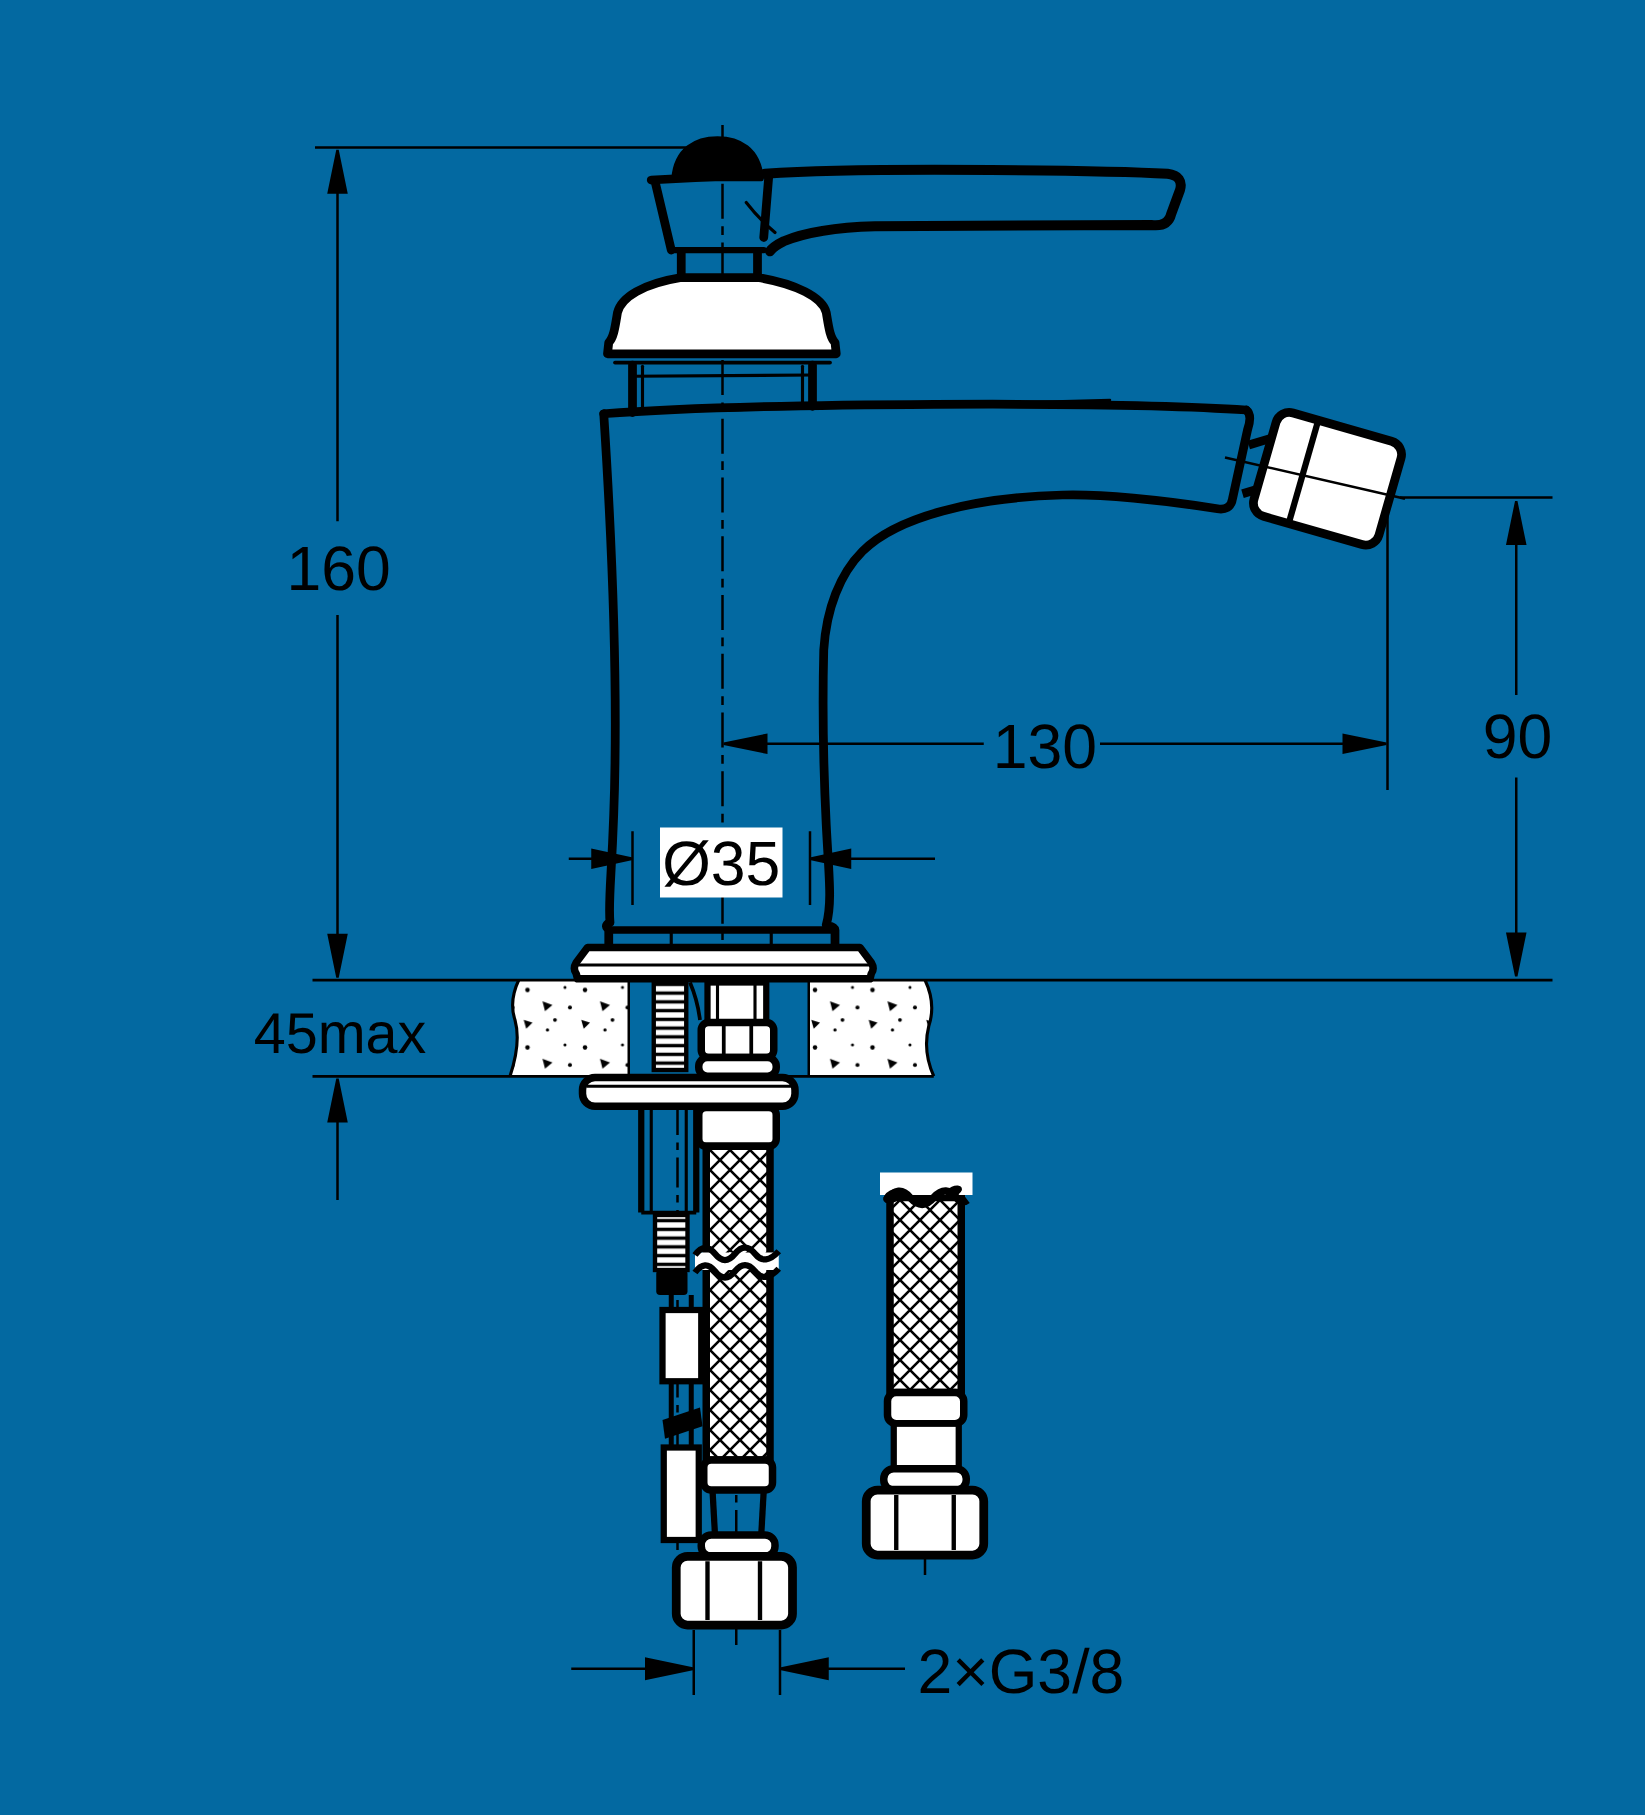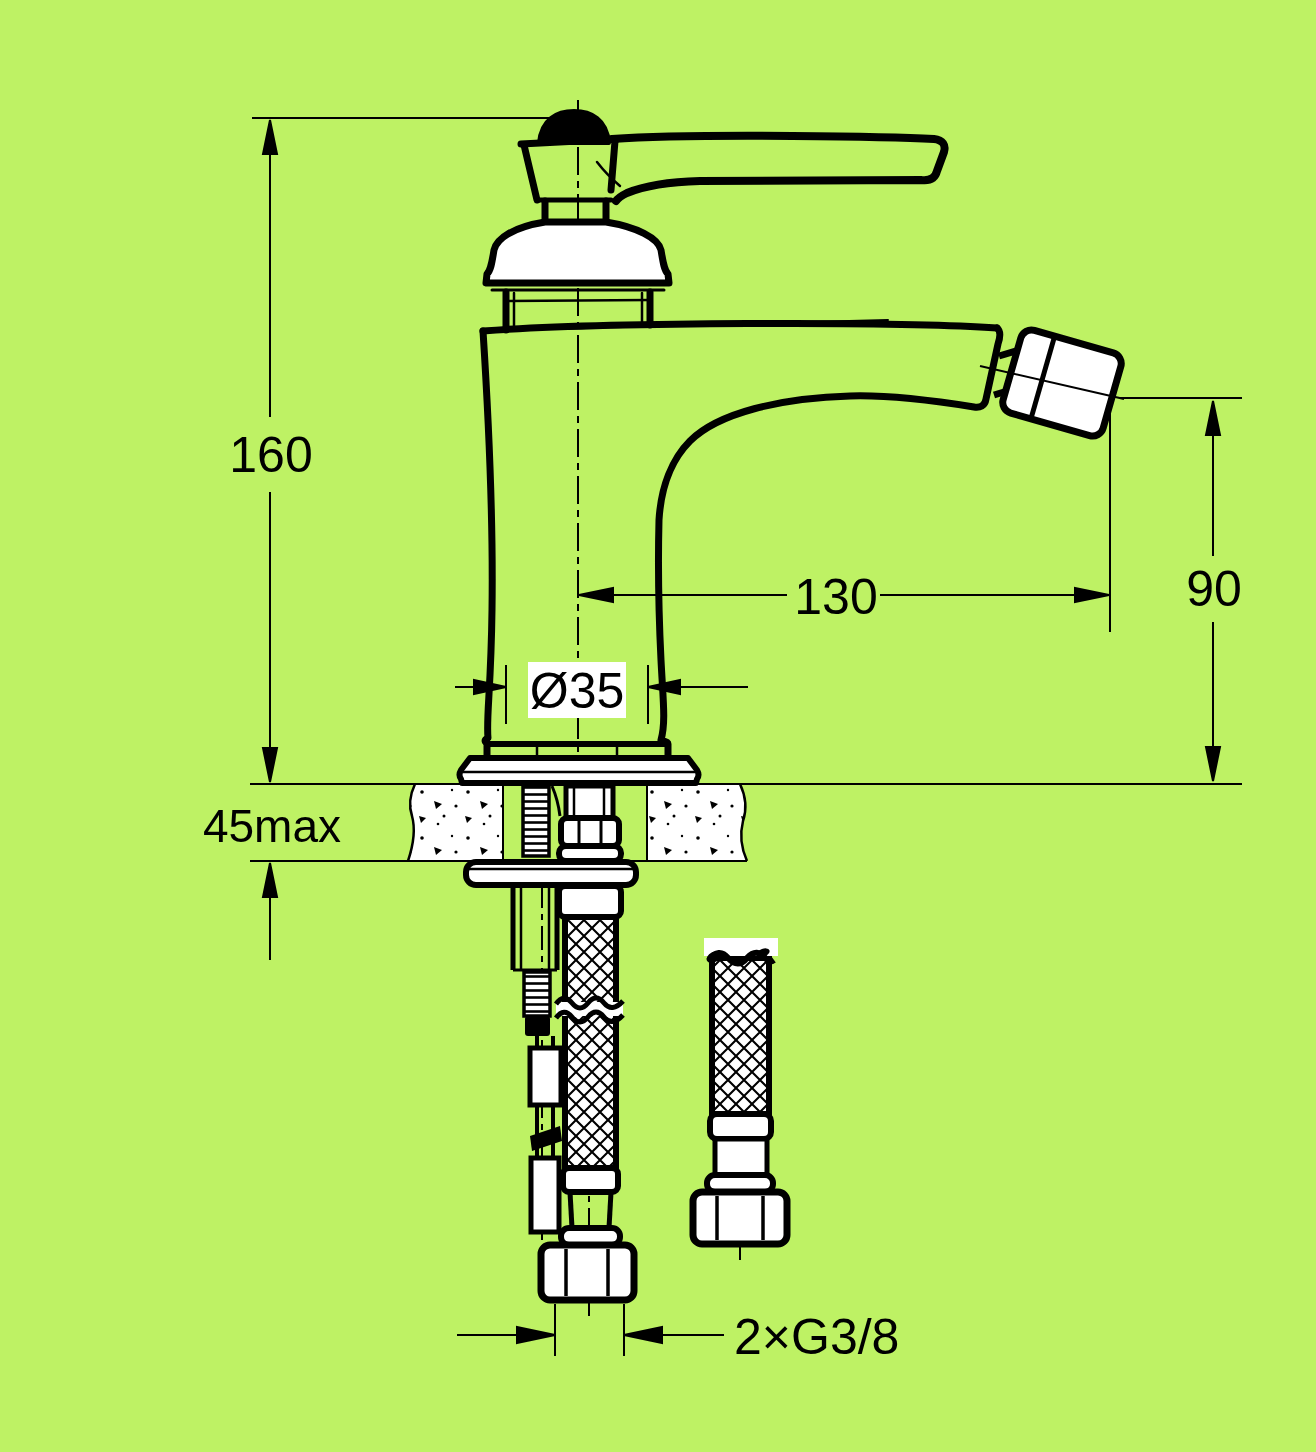--- a/index.html
+++ b/index.html
@@ -1,16 +1,16 @@
 <!DOCTYPE html>
 <html><head>
 <meta charset="utf-8">
 <style>
   html,body{margin:0;padding:0;background:#ffffff;}
-  .sheet{position:relative;width:1316px;height:1452px;background:#bef264;overflow:hidden;
+  .sheet{position:relative;width:1316px;height:1452px;background:#0369a1;overflow:hidden;
          font-family:"Liberation Sans", sans-serif;}
   svg{position:absolute;left:0;top:0;}
   svg text{font-family:"Liberation Sans","DejaVu Sans",sans-serif;fill:#000;}
   .dim-text{font-size:50px;}
   .dim-text-sm{font-size:46px;}
 </style>
 </head>
 <body>
 
 <div class="sheet">

